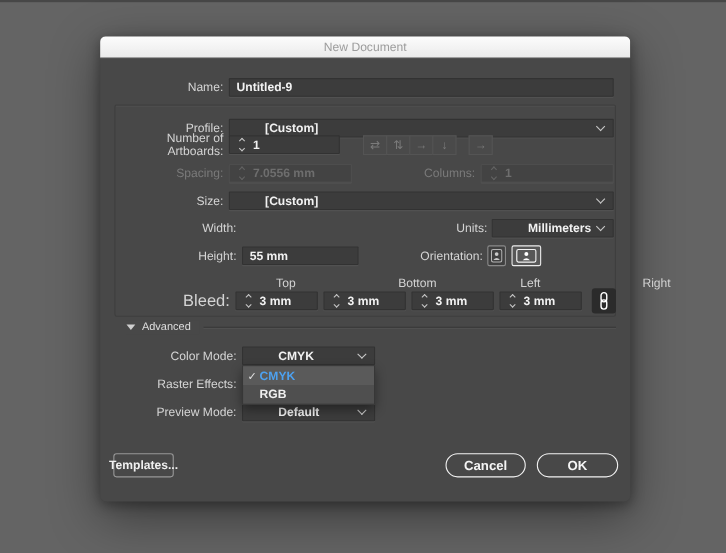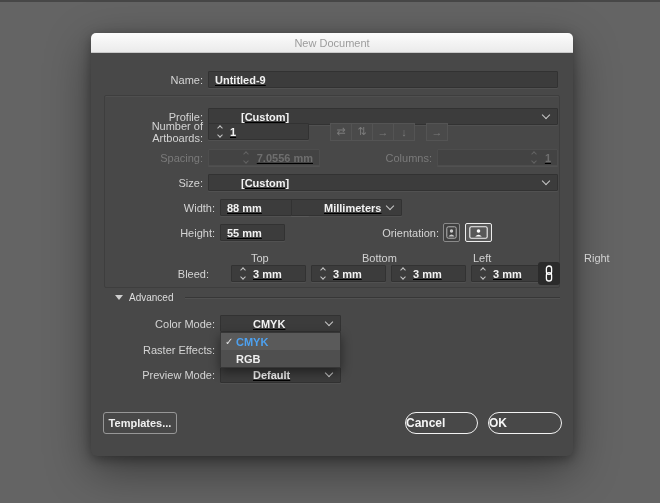--- a/index.html
+++ b/index.html
@@ -21,24 +21,24 @@
                border:1px solid #3e3e3e; border-radius:2px;
                box-shadow:inset 0 1px 0 rgba(255,255,255,.04); }
 
   .row { position:absolute; left:14px; right:15px; height:17px; display:flex; align-items:center; }
   .lbl  { width:98px;  text-align:right; margin-right:5px; font-size:11px; color:#d4d4d4; flex:none; }
   .lbl2 { width:110px; text-align:right; margin-right:5px; font-size:11px; color:#d4d4d4; flex:none; }
   .lbl.dis, .lbl2.dis { color:#7a7a7a; }
 
   .field { height:17px; background:#3c3c3c; border:1px solid #323232; border-radius:1px;
            display:flex; align-items:center; padding:0 6px;
-           box-shadow:0 1px 0 rgba(255,255,255,.05); position:relative;text-decoration:underline; }
+           box-shadow:0 1px 0 rgba(255,255,255,.05); position:relative; }
   .field.grow { flex:1; }
   .val { font-size:11px; font-weight:bold; color:#f2f2f2; white-space:nowrap; }
-  .field.dis { background:#434343; border-color:#4d4d4d;justify-content:flex-end; }
+  .field.dis { background:#434343; border-color:#4d4d4d; }
   .field.dis .val { color:#6e6e6e; font-weight:bold; }
 
   .spin { display:flex; flex-direction:column; align-items:center; gap:3px; width:9px; margin-right:6px; flex:none; }
   .cu { width:4px; height:4px; border-left:1.4px solid #c6c6c6; border-top:1.4px solid #c6c6c6; transform:rotate(45deg); }
   .cd { width:4px; height:4px; border-right:1.4px solid #c6c6c6; border-bottom:1.4px solid #c6c6c6; transform:rotate(45deg); }
   .dis .cu { border-color:#636363; } .dis .cd { border-color:#636363; }
 
   .ddc { position:absolute; right:8px; top:50%; margin-top:-5px; width:6px; height:6px;
          border-right:1.6px solid #c8c8c8; border-bottom:1.6px solid #c8c8c8; transform:rotate(45deg); }
 
@@ -50,21 +50,21 @@
   .units-group, .orient-group { position:absolute; display:flex; align-items:center; }
   .units-lbl { width:152px; text-align:right; margin-right:4px; font-size:11px; color:#d4d4d4; }
   .ori-lbl { width:148px; text-align:right; margin-right:4px; font-size:11px; color:#d4d4d4; }
   .ori { height:19px; border-radius:2px; display:flex; align-items:center; justify-content:center; }
   .ori.portrait { width:17px; border:1px solid #8a8a8a; background:#404040; margin-right:5px; }
   .ori.landscape { width:27px; border:1px solid #ececec; background:#585858; }
 
   .bleed-hdr { position:absolute; left:14px; top:219px; display:flex;gap:31px; }
   .bleed-hdr .sp { width:109px; flex:none; }
   .bleed-hdr span.h { width:80px; padding-left:6px; font-size:11px; color:#d2d2d2; flex:none; }
-  .lblB { width:104px; text-align:right; margin-right:22px; font-size:11px; color:#d4d4d4; flex:none; }
+  .lblB { width:104px; text-align:right; margin-right:5px; font-size:15px; color:#d4d4d4; flex:none; }
   .field.bleed { width:75px; margin-right:5px; flex:none; }
 
   .link-btn { position:absolute; left:447px; top:229px; width:22px; height:23px; background:#2b2b2b;
               border-radius:3px; display:flex; align-items:center; justify-content:center; }
 
   .adv-divider { position:absolute; left:94px; right:13px; top:264px; height:0;
                  border-top:1px solid rgba(0,0,0,.22); border-bottom:1px solid rgba(255,255,255,.05); }
   .adv-hdr { position:absolute; left:24px; top:258px; height:13px; display:flex; align-items:center; background:#484848; padding-right:8px; }
   .tri { width:0; height:0; border-left:4.5px solid transparent; border-right:4.5px solid transparent;
          border-top:5.5px solid #cfcfcf; margin-right:6px; }
@@ -75,26 +75,26 @@
   .w121 { width:121px; flex:none; }
 
   .menu { position:absolute; left:129px; top:299px; width:121px; background:#4f4f4f;
           border:1px solid #373737; box-shadow:0 4px 10px rgba(0,0,0,.45); z-index:6; }
   .menu-item { height:17px; display:flex; align-items:center; }
   .menu-item.active { background:#5a5a5a; }
   .mi-check { width:15px; padding-left:4px; font-size:10px; color:#e2e2e2; flex:none; }
   .mi-label { font-size:11px; font-weight:bold; color:#efefef; }
   .mi-label.accent { color:#4da1f0; }
 
-  .btn-templates { position:absolute; left:12px; top:379px; width:74px; height:22px;
+  .btn-templates { position:absolute; left:12px; top:379px; width:55px; height:22px;
                    border:1px solid #979797; border-radius:3px; background:transparent;
                    display:flex; align-items:center; justify-content:center; }
   .btn-templates span { font-size:11px; font-weight:bold; color:#f0f0f0; }
   .btn-pill { position:absolute; top:379px; height:22px; border:1.5px solid #f2f2f2; border-radius:12px;
-              background:transparent; display:flex; align-items:center; }
+              background:transparent; display:flex; align-items:center; justify-content:center; }
   .btn-pill span { font-size:12px; font-weight:bold; color:#f5f5f5; }
   .btn-cancel { left:314px; width:73px; }
   .btn-ok { left:397px; width:74px; }
 </style>
 </head>
 <body>
 
 <div class="stage">
   <div class="stage-topline"></div>
 
@@ -171,34 +171,32 @@
     <div class="row" style="top:141px">
       <span class="lbl">Size:</span>
       <div class="field grow select">
         <span class="val">[Custom]</span>
         <span class="ddc"></span>
       </div>
     </div>
 
     <div class="row" style="top:166px">
       <span class="lbl2">Width:</span>
-      <div class="field" style="width:89px">
-        <span class="val">88 mm</span>
-      </div>
     </div>
     <div class="units-group" style="left:200px; top:166px; height:17px">
+      <span class="units-lbl">Units:</span>
       <div class="field select" style="width:111px">
         <span class="val">Millimeters</span>
         <span class="ddc"></span>
       </div>
     </div>
 
     <div class="row" style="top:191px">
       <span class="lbl2">Height:</span>
-      <div class="field" style="width:65px">
+      <div class="field" style="width:106px">
         <span class="val">55 mm</span>
       </div>
     </div>
     <div class="orient-group" style="left:200px; top:190px; height:19px">
       <span class="ori-lbl">Orientation:</span>
       <div class="ori portrait">
         <svg width="11" height="13" viewBox="0 0 11 13">
           <rect x="0.8" y="0.8" width="9.4" height="11.4" rx="1.5" fill="none" stroke="#b5b5b5" stroke-width="1"></rect>
           <circle cx="5.5" cy="5" r="1.7" fill="#c9c9c9"></circle>
           <path d="M2.5 10.4 q3-3.6 6 0 z" fill="#c9c9c9"></path>

